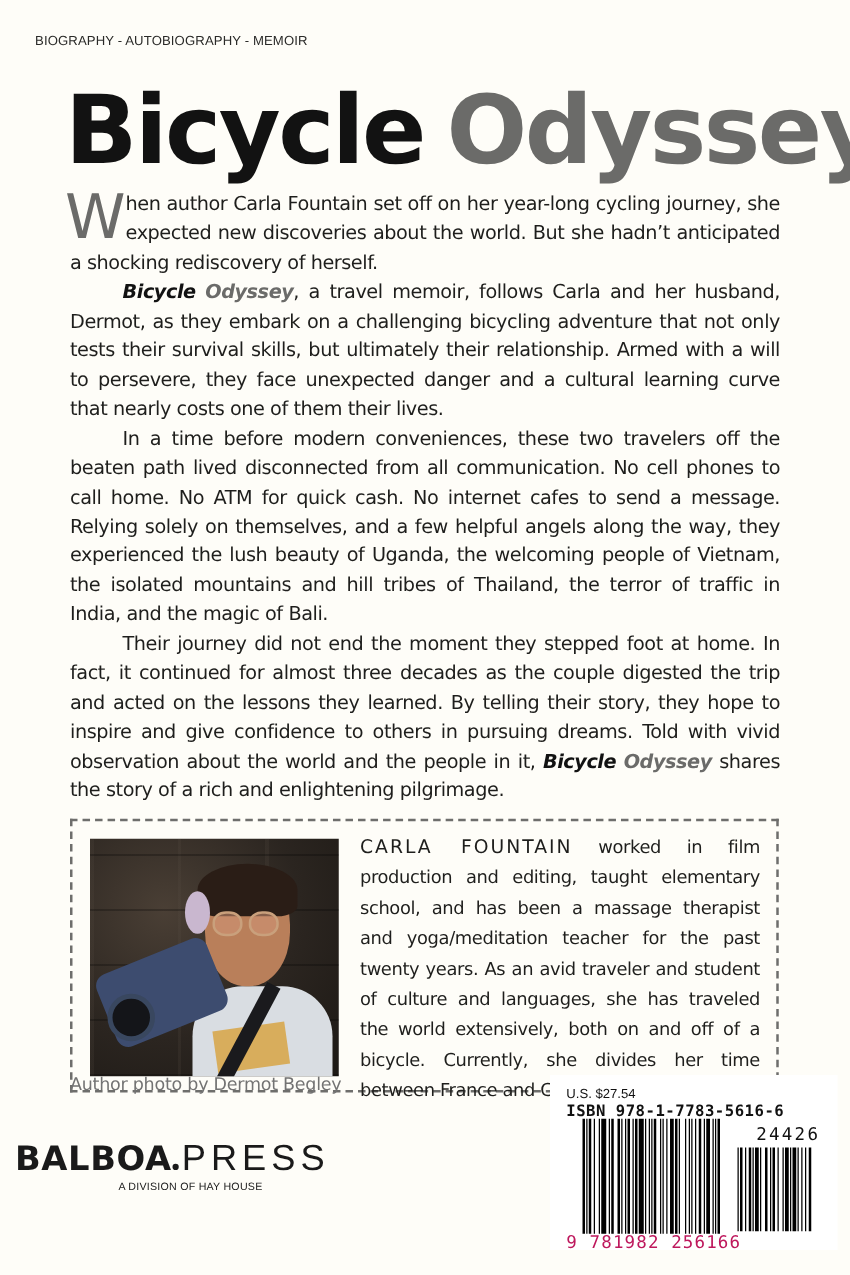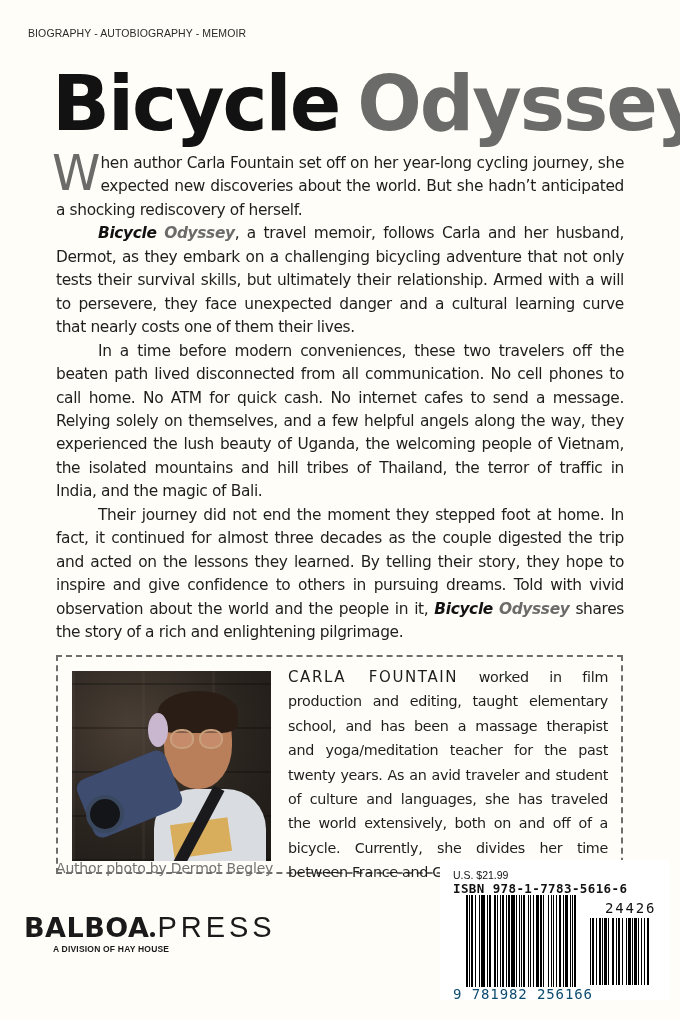--- a/index.html
+++ b/index.html
@@ -73,40 +73,40 @@
     font-family: "DejaVu Sans", sans-serif; font-size: 14.3px; line-height: 24.4px;
     text-align: justify; color: #1e1e1c; letter-spacing: -0.3px;
   }
   .bio-text .name { letter-spacing: 1.6px; font-size: 15px; }
 
   .credit {
     position: absolute; left: 56px; top: 860px;
     font-family: "DejaVu Sans", sans-serif; font-size: 14px; color: #737373; letter-spacing: -0.2px;
   }
 
-  .publisher { position: absolute; left: 24px; top: 912px; }
+  .publisher { position: absolute; left: 12px; top: 912px; text-align: center; }
   .pub-logo { font-family: "DejaVu Sans", sans-serif; font-size: 27px; line-height: 30px; white-space: nowrap; }
   .pub-logo .bold { font-weight: bold; color: #1a1a1a; letter-spacing: 0.5px; }
   .pub-logo .dot { display: inline-block; width: 5px; height: 5px; border-radius: 50%; background: #1a1a1a; margin: 0 2px 0 1px; }
   .pub-logo .light { font-weight: normal; color: #1a1a1a; letter-spacing: 4px; font-family: "Liberation Sans", sans-serif; font-size: 29px; }
-  .pub-sub { font-family: "Liberation Sans", sans-serif; font-weight: bold; font-size: 8.5px;
+  .pub-sub { font-family: "Liberation Sans", sans-serif; font-weight: normal; font-size: 8.5px;
     margin-left: 29px; margin-top: 1px; color: #1a1a1a; letter-spacing: 0.2px; }
 
   .barcode-area { position: absolute; left: 440px; top: 860px; width: 230px; height: 140px; background: #ffffff; }
   .price { position: absolute; left: 13px; top: 9px; font-family: "Liberation Sans", sans-serif; font-size: 10.5px; color: #111; }
   .isbn { position: absolute; left: 13px; top: 21px; font-family: "DejaVu Sans Mono", monospace;
     font-size: 12.5px; color: #111; letter-spacing: 0.4px; font-weight: bold; white-space: nowrap; }
   .addon-num { position: absolute; left: 165px; top: 40px; font-family: "DejaVu Sans Mono", monospace;
     font-size: 14px; color: #111; letter-spacing: 1.8px; }
   .bars-main { position: absolute; left: 26px; top: 35px; width: 112px; height: 92px; display: flex; }
   .bars-addon { position: absolute; left: 150px; top: 58px; width: 59px; height: 67px; display: flex; }
   .bar { height: 100%; background: #000; }
   .gap { height: 100%; }
   .ean-digits { position: absolute; left: 13px; top: 126px; font-family: "DejaVu Sans Mono", monospace;
-    font-size: 14px; color: #0c4a6e; white-space: nowrap; letter-spacing: 0.9px; }
+    font-size: 14px; color: #be185d; white-space: nowrap; letter-spacing: 0.9px; }
 </style>
 </head>
 <body>
 
 <div class="genre">BIOGRAPHY - AUTOBIOGRAPHY - MEMOIR</div>
 
 <h1 class="title">
   <span class="t1">Bicycle</span><span class="t2">Odyssey</span>
 </h1>
 
@@ -147,21 +147,21 @@
 <div class="credit">Author photo by Dermot Begley</div>
 
 <div class="publisher">
   <div class="pub-logo">
     <span class="bold">BALBOA</span><span class="dot"></span><span class="light">PRESS</span>
   </div>
   <div class="pub-sub">A DIVISION OF HAY HOUSE</div>
 </div>
 
 <div class="barcode-area">
-  <div class="price">U.S. $21.99</div>
+  <div class="price">U.S. $27.54</div>
   <div class="isbn">ISBN 978-1-7783-5616-6</div>
   <div class="addon-num">24426</div>
   <div class="bars-main" id="bars-main">
       <div class="bar" style="width: 2.07407px;"></div>
       <div class="gap" style="width: 1.03704px;"></div>
       <div class="bar" style="width: 1.03704px;"></div>
       <div class="gap" style="width: 1.03704px;"></div>
       <div class="bar" style="width: 2.07407px;"></div>
       <div class="gap" style="width: 2.07407px;"></div>
       <div class="bar" style="width: 1.03704px;"></div>

